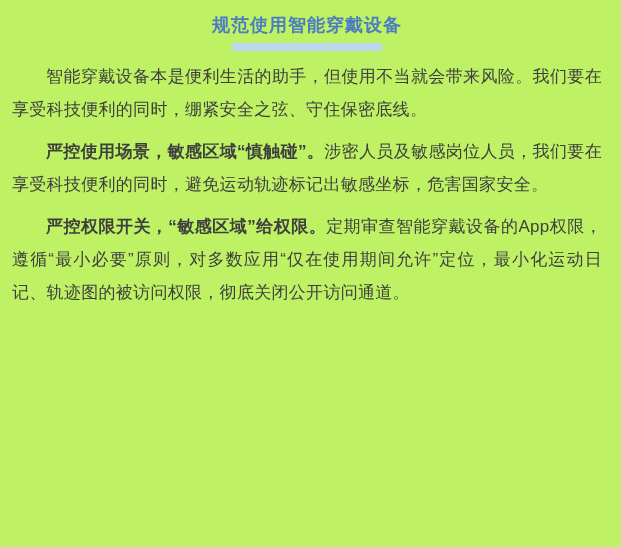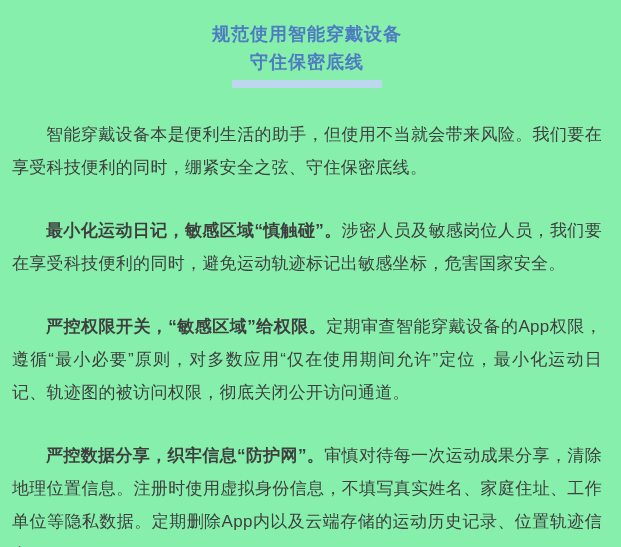--- a/index.html
+++ b/index.html
@@ -5,22 +5,22 @@
   html, body {
     margin: 0;
     padding: 0;
     background: #ffffff;
   }
   .page {
     position: relative;
     width: 621px;
     height: 547px;
     box-sizing: border-box;
-    padding: 20px 19px 0 12px;
-    background: #86efac;
+    padding: 11px 19px 0 12px;
+    background: #bef264;
     font-family: "Liberation Sans", sans-serif;
     overflow: hidden;
   }
   .title-block {
     text-align: center;
   }
   .title-line {
     margin: 0;
     font-size: 18px;
     line-height: 28px;
@@ -28,47 +28,45 @@
     color: #4d7cc1;
     letter-spacing: 1px;
   }
   .title-bar {
     width: 150px;
     height: 8px;
     background: #bdd7ee;
     margin: 4px auto 0 auto;
   }
   .content p {
-    margin: 30px 0 0 0;
+    margin: 9px 0 0 0;
     font-size: 17px;
     line-height: 33px;
     color: #3f3f3f;
     text-align: justify;
     text-indent: 2em;
     letter-spacing: 0.3px;
   }
   .content p strong {
     font-weight: bold;
     color: #3f3f3f;
   }
 </style>
 </head>
 <body>
 
 <div class="page">
 
   <header class="title-block">
     <h1 class="title-line">规范使用智能穿戴设备</h1>
-    <h1 class="title-line">守住保密底线</h1>
     <div class="title-bar"></div>
   </header>
 
   <main class="content">
     <p><strong></strong><span>智能穿戴设备本是便利生活的助手，但使用不当就会带来风险。我们要在享受科技便利的同时，绷紧安全之弦、守住保密底线。</span></p>
 
-    <p><strong>最小化运动日记，敏感区域“慎触碰”。</strong><span>涉密人员及敏感岗位人员，我们要在享受科技便利的同时，避免运动轨迹标记出敏感坐标，危害国家安全。</span></p>
+    <p><strong>严控使用场景，敏感区域“慎触碰”。</strong><span>涉密人员及敏感岗位人员，我们要在享受科技便利的同时，避免运动轨迹标记出敏感坐标，危害国家安全。</span></p>
 
     <p><strong>严控权限开关，“敏感区域”给权限。</strong><span>定期审查智能穿戴设备的App权限，遵循“最小必要”原则，对多数应用“仅在使用期间允许”定位，最小化运动日记、轨迹图的被访问权限，彻底关闭公开访问通道。</span></p>
 
-    <p><strong>严控数据分享，织牢信息“防护网”。</strong><span>审慎对待每一次运动成果分享，清除地理位置信息。注册时使用虚拟身份信息，不填写真实姓名、家庭住址、工作单位等隐私数据。定期删除App内以及云端存储的运动历史记录、位置轨迹信息。</span></p>
   </main>
 
 </div>
 
 </body></html>

